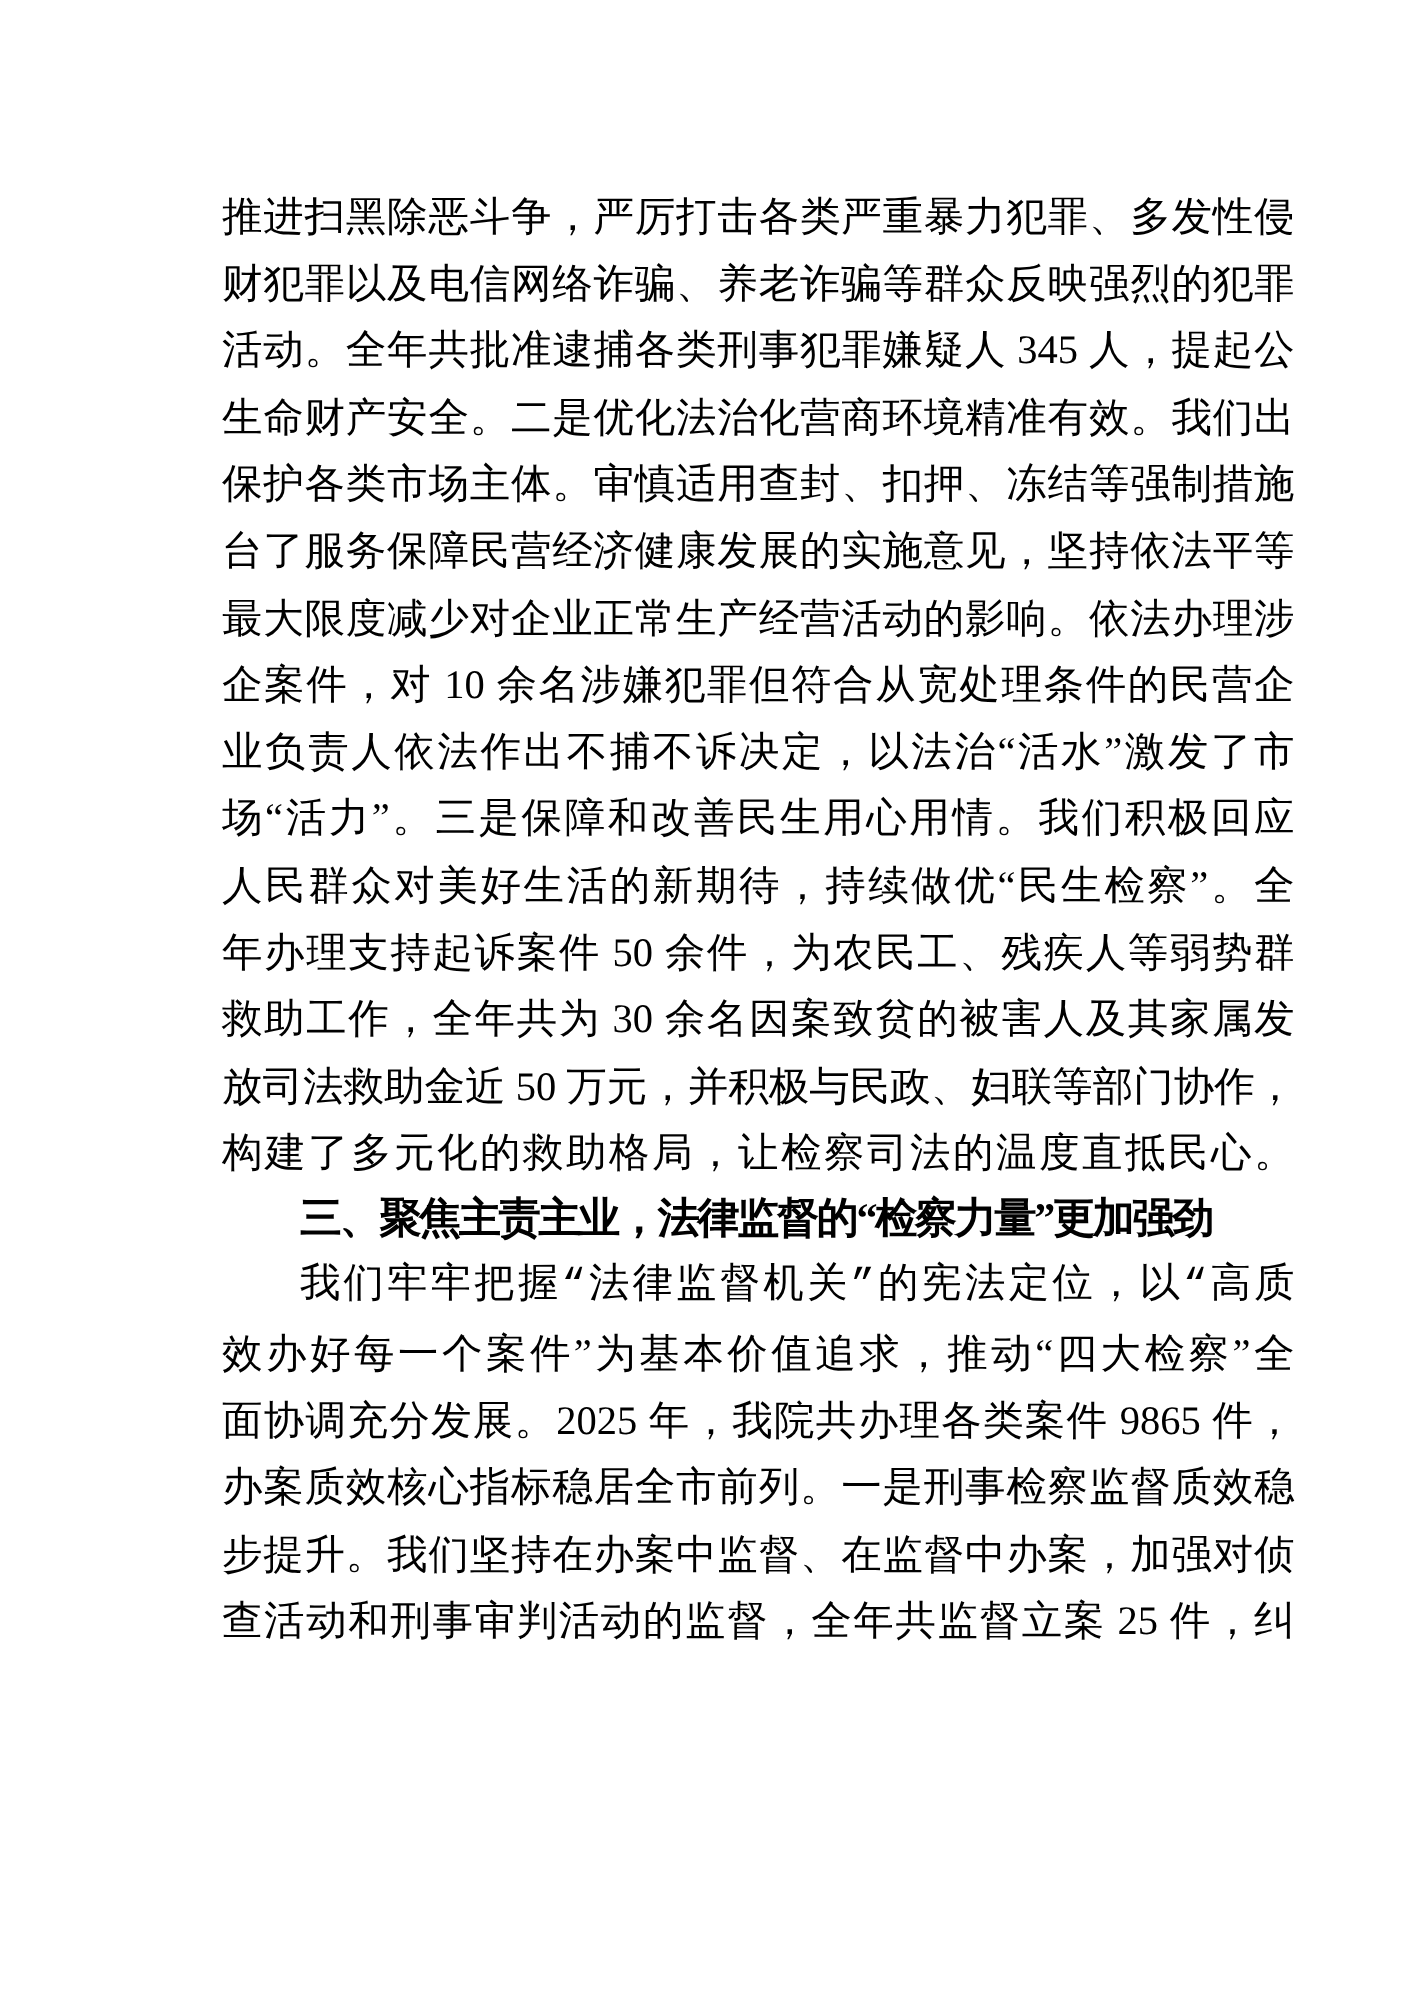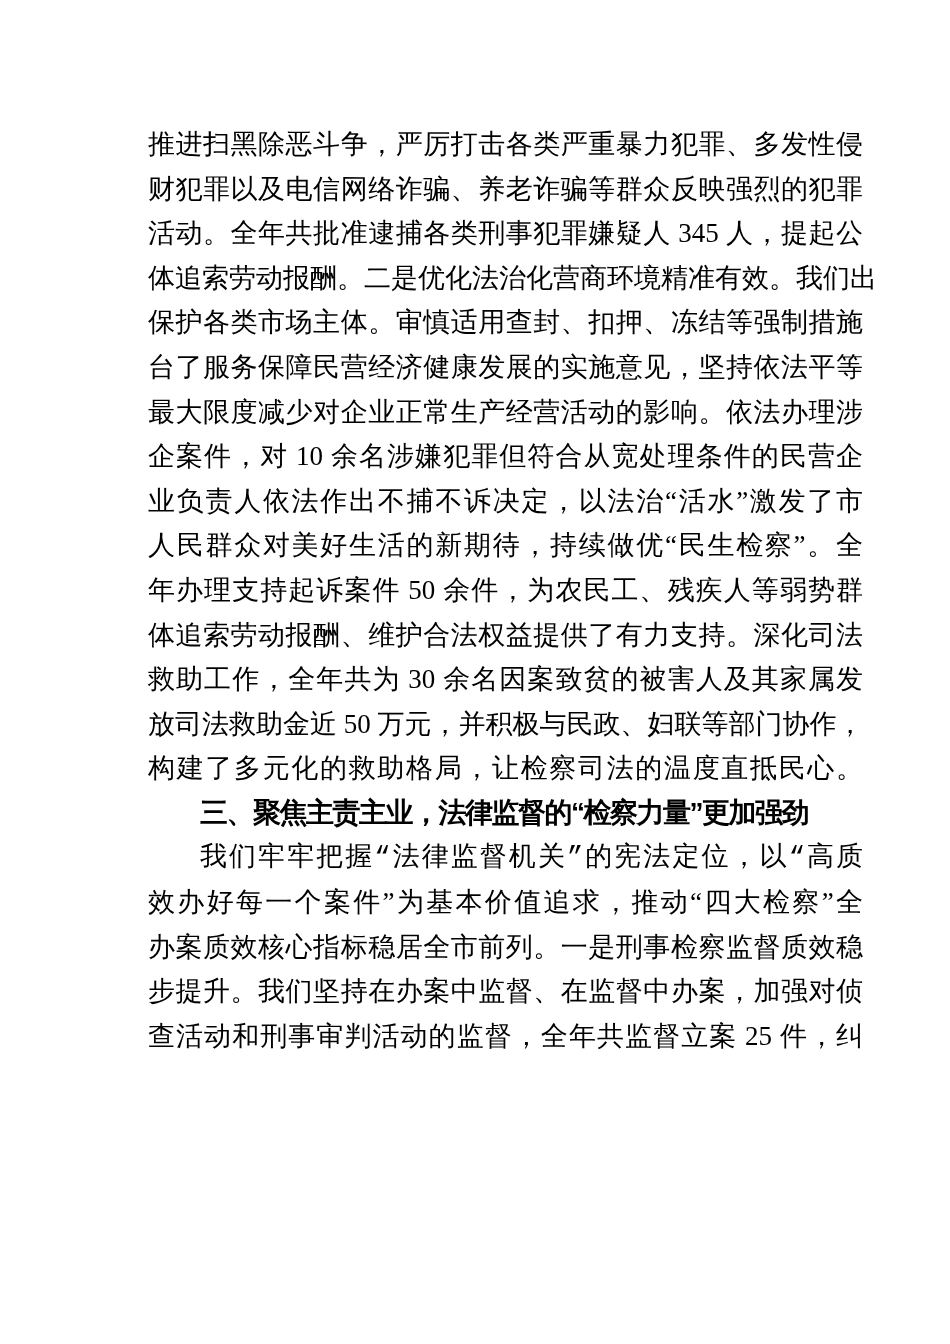--- a/index.html
+++ b/index.html
@@ -31,46 +31,47 @@
   }
   .line.justify {
     text-align: justify;
     text-align-last: justify;
   }
   .line.indent {
     padding-left: 52px;
     font-family: Liberation Mono, monospace;
   }
   .line.heading {
-    font-family: Liberation Sans, sans-serif;
+    font-family: Liberation Serif, serif;
     font-weight: 700;
     font-size: 28px;
     letter-spacing: -1.5px;
   }
 </style>
 </head>
 <body>
 
 <div class="page" style="background: rgb(255, 255, 255); color: rgb(0, 0, 0);">
   <div class="content">
       <div class="line justify">推进扫黑除恶斗争，严厉打击各类严重暴力犯罪、多发性侵</div>
       <div class="line justify">财犯罪以及电信网络诈骗、养老诈骗等群众反映强烈的犯罪</div>
       <div class="line justify">活动。全年共批准逮捕各类刑事犯罪嫌疑人 345 人，提起公</div>
-      <div class="line justify">体追索劳动报酬。二是优化法治化营商环境精准有效。我们出</div>
+      <div class="line justify">生命财产安全。二是优化法治化营商环境精准有效。我们出</div>
       <div class="line justify">保护各类市场主体。审慎适用查封、扣押、冻结等强制措施</div>
       <div class="line justify">台了服务保障民营经济健康发展的实施意见，坚持依法平等</div>
       <div class="line justify">最大限度减少对企业正常生产经营活动的影响。依法办理涉</div>
       <div class="line justify">企案件，对 10 余名涉嫌犯罪但符合从宽处理条件的民营企</div>
       <div class="line justify">业负责人依法作出不捕不诉决定，以法治“活水”激发了市</div>
+      <div class="line justify">场“活力”。三是保障和改善民生用心用情。我们积极回应</div>
       <div class="line justify">人民群众对美好生活的新期待，持续做优“民生检察”。全</div>
       <div class="line justify">年办理支持起诉案件 50 余件，为农民工、残疾人等弱势群</div>
-      <div class="line justify">体追索劳动报酬、维护合法权益提供了有力支持。深化司法</div>
       <div class="line justify">救助工作，全年共为 30 余名因案致贫的被害人及其家属发</div>
       <div class="line justify">放司法救助金近 50 万元，并积极与民政、妇联等部门协作，</div>
       <div class="line justify">构建了多元化的救助格局，让检察司法的温度直抵民心。</div>
       <div class="line indent heading">三、聚焦主责主业，法律监督的“检察力量”更加强劲</div>
       <div class="line justify indent">我们牢牢把握“法律监督机关”的宪法定位，以“高质</div>
       <div class="line justify">效办好每一个案件”为基本价值追求，推动“四大检察”全</div>
+      <div class="line justify">面协调充分发展。2025 年，我院共办理各类案件 9865 件，</div>
       <div class="line justify">办案质效核心指标稳居全市前列。一是刑事检察监督质效稳</div>
       <div class="line justify">步提升。我们坚持在办案中监督、在监督中办案，加强对侦</div>
       <div class="line justify">查活动和刑事审判活动的监督，全年共监督立案 25 件，纠</div>
     </div>
 </div>
 
 </body></html>

